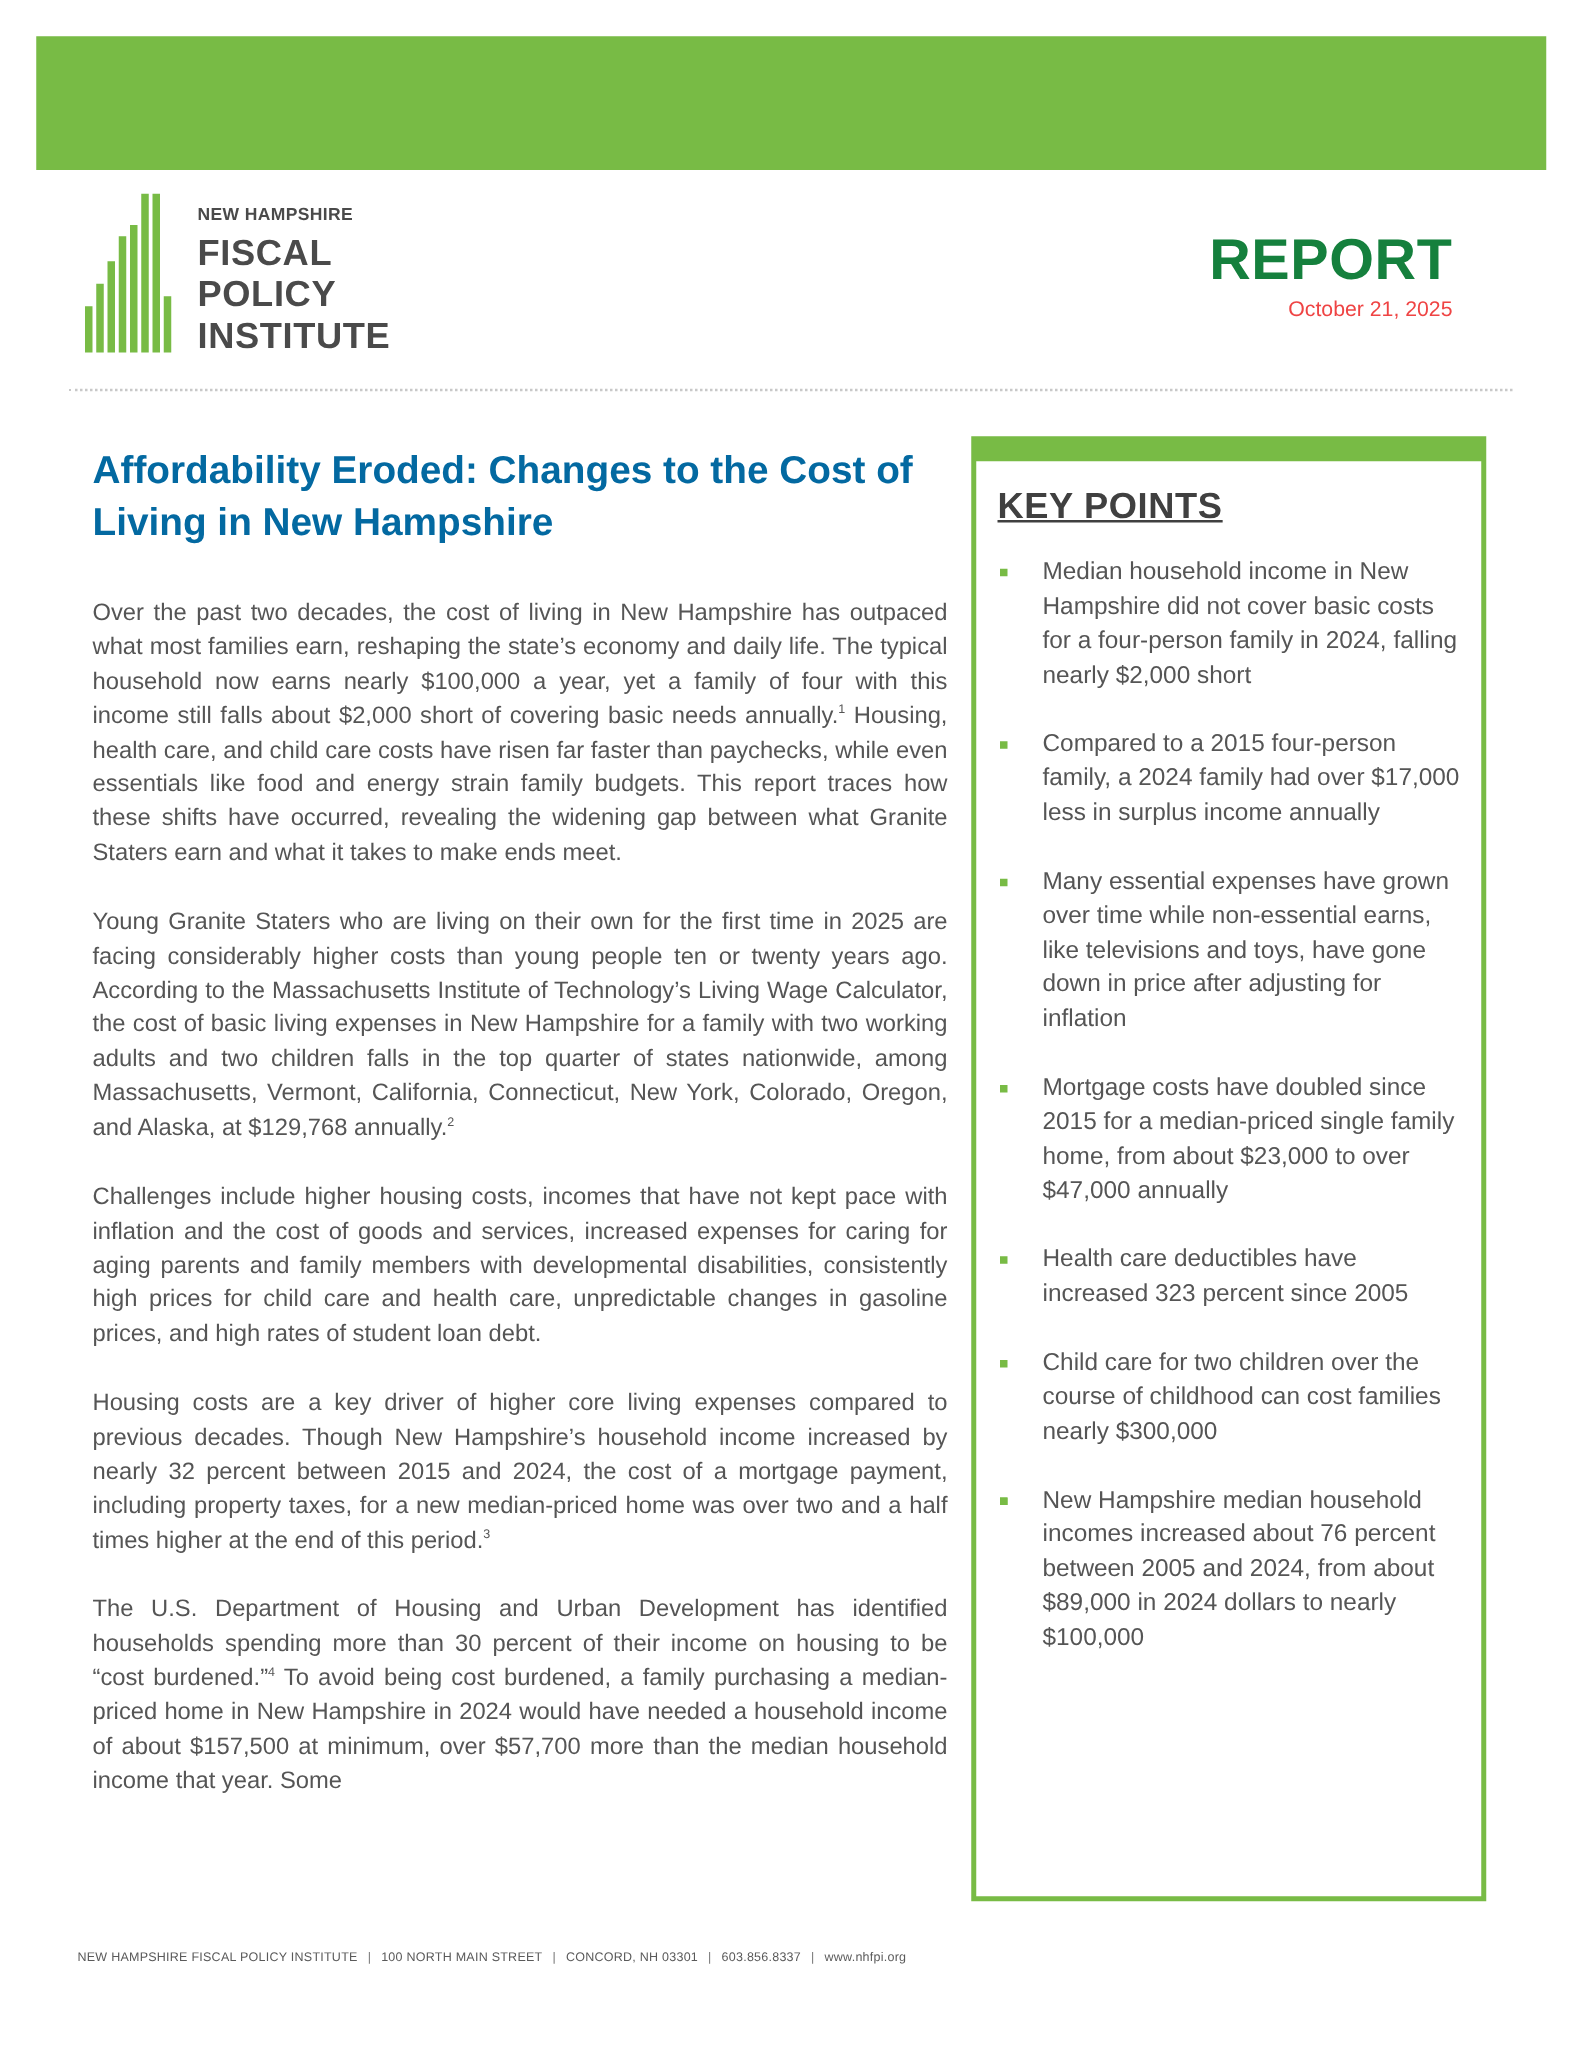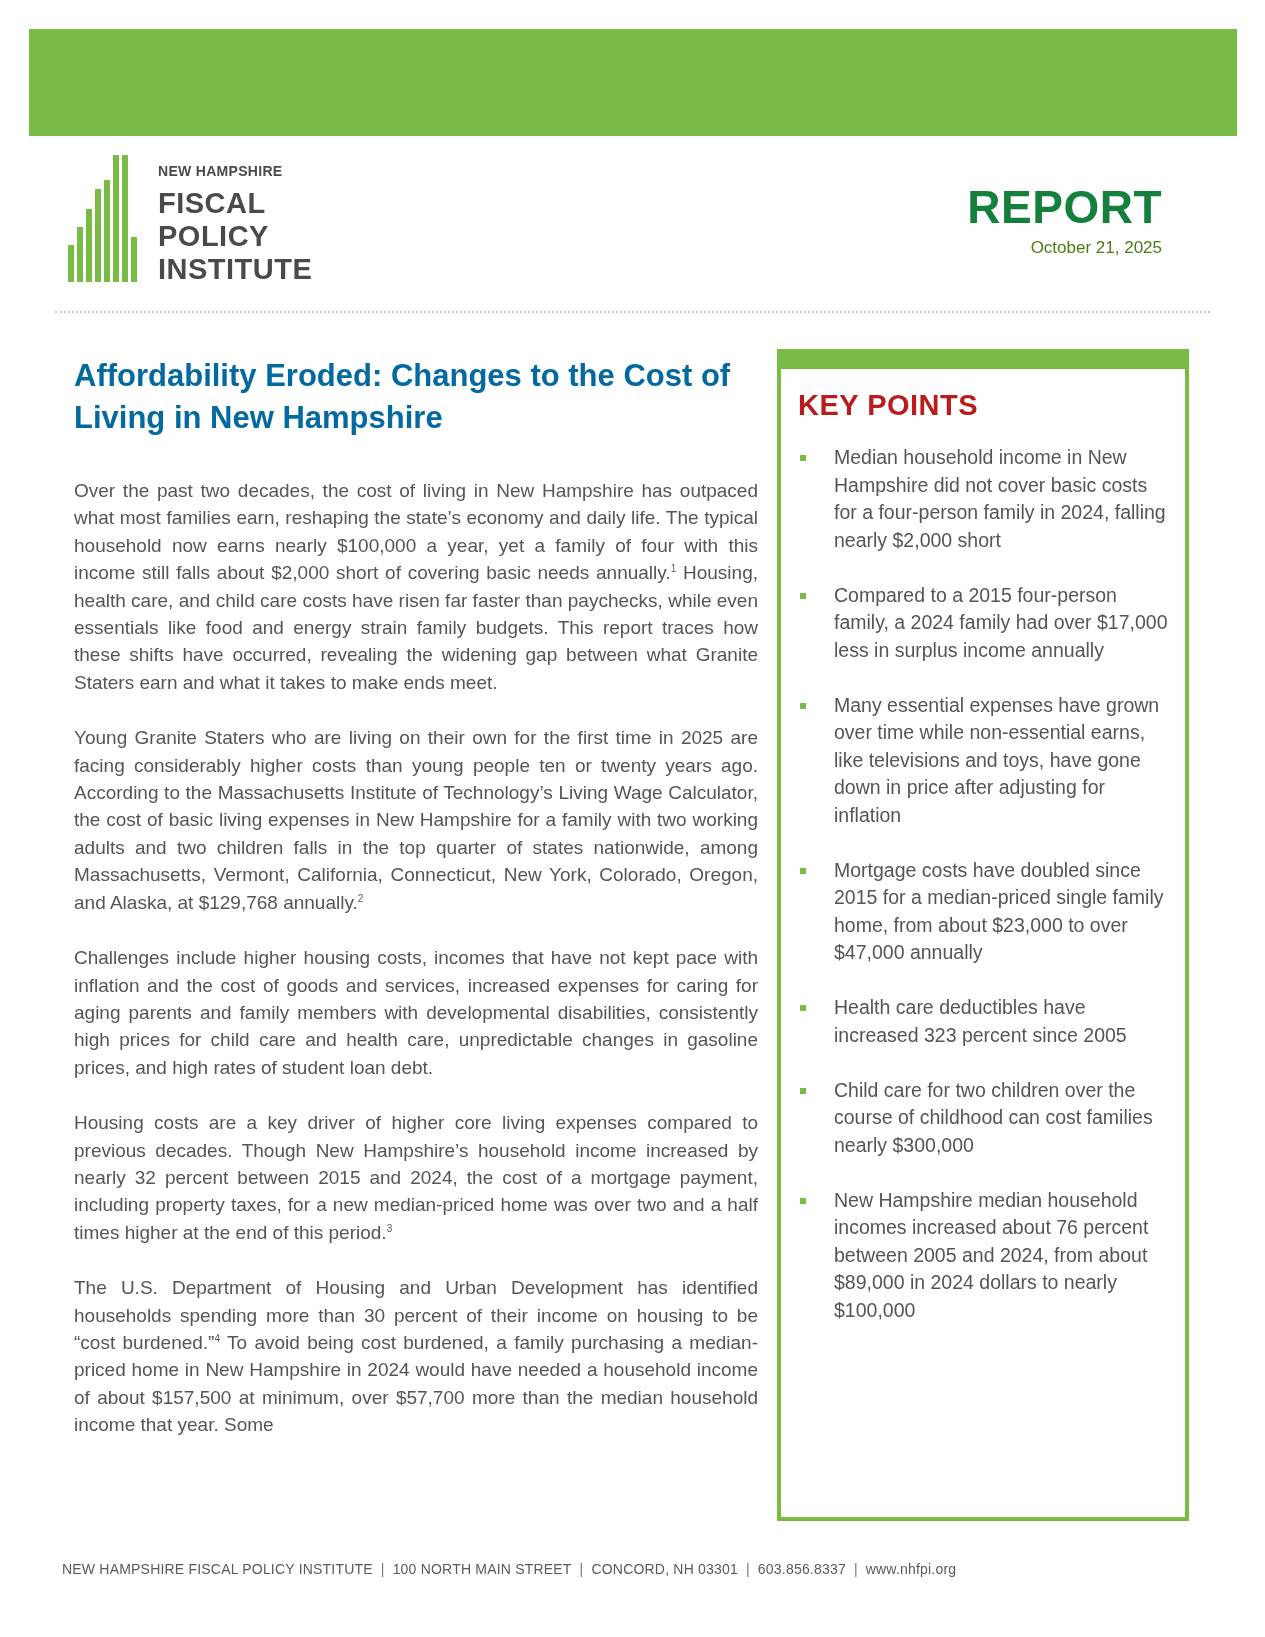--- a/index.html
+++ b/index.html
@@ -11,38 +11,38 @@
   .logo { position: absolute; left: 68px; top: 155px; width: 270px; height: 130px; }
   .logo-bars { position: absolute; left: 0; top: 0; width: 72px; height: 127px; }
   .logo-bars span { position: absolute; bottom: 0; width: 6px; background: #78bb45; }
   .logo-text { position: absolute; left: 90px; top: 6px; color: #4a4a4a; font-weight: bold; }
   .logo-small { font-size: 14px; letter-spacing: 0.3px; line-height: 20px; }
   .logo-big { font-size: 29px; line-height: 33px; letter-spacing: 0.5px; }
   .logo-big.first { margin-top: 6px; }
 
   .report-label { position: absolute; right: 103px; top: 180px; font-size: 46px; font-weight: bold;
                   color: #15803d; letter-spacing: 0.5px; }
-  .report-date { position: absolute; right: 103px; top: 238px; font-size: 17px; color: #4d7c0f; }
+  .report-date { position: absolute; right: 103px; top: 238px; font-size: 17px; color: #ef4444; }
 
   .divider { position: absolute; left: 55px; top: 311px; width: 1155px; height: 0;
              border-top: 2px dotted #c8c8c8; }
 
   .main { position: absolute; left: 74px; top: 355px; width: 684px; }
   .title { margin: 0 0 38px 0; font-size: 31px; line-height: 42px; font-weight: bold; color: #0369a1; }
   .para { margin: 0 0 28px 0; font-size: 19px; line-height: 27.4px; text-align: justify; color: #555555; }
   .para sup { font-size: 10px; line-height: 0; }
 
   .keybox { position: absolute; left: 777px; top: 349px; width: 412px; height: 1172px;
             border: 4px solid #78bb45; border-top: 20px solid #78bb45; box-sizing: border-box; }
-  .key-title { margin: 20px 0 22px 17px; font-size: 29px; font-weight: bold; color: #b91c1c; letter-spacing: 0.5px; }
+  .key-title { margin: 20px 0 22px 17px; font-size: 29px; font-weight: bold; color: #404040; letter-spacing: 0.5px; text-decoration: underline; }
   .key-list { list-style: none; margin: 0; padding: 0 12px 0 17px; }
   .key-item { position: relative; padding-left: 36px; margin-bottom: 27.5px; font-size: 19.5px; line-height: 27.5px; color: #555555; }
   .key-bullet { position: absolute; left: 2px; top: 11px; width: 6px; height: 6px; background: #78bb45; }
 
-  .footer { position: absolute; left: 62px; top: 1561px; width: 1140px; font-size: 14px; color: #5a5a5a;
+  .footer { position: absolute; left: 62px; top: 1561px; width: 1140px; font-size: 10px; color: #5a5a5a;
             letter-spacing: 0.2px; white-space: nowrap; }
   .footer .sep { margin: 0 8px; color: #777777; }
 </style>
 </head>
 <body>
 
 <div class="top-band"></div>
 
 <div class="logo">
   <div class="logo-bars">

